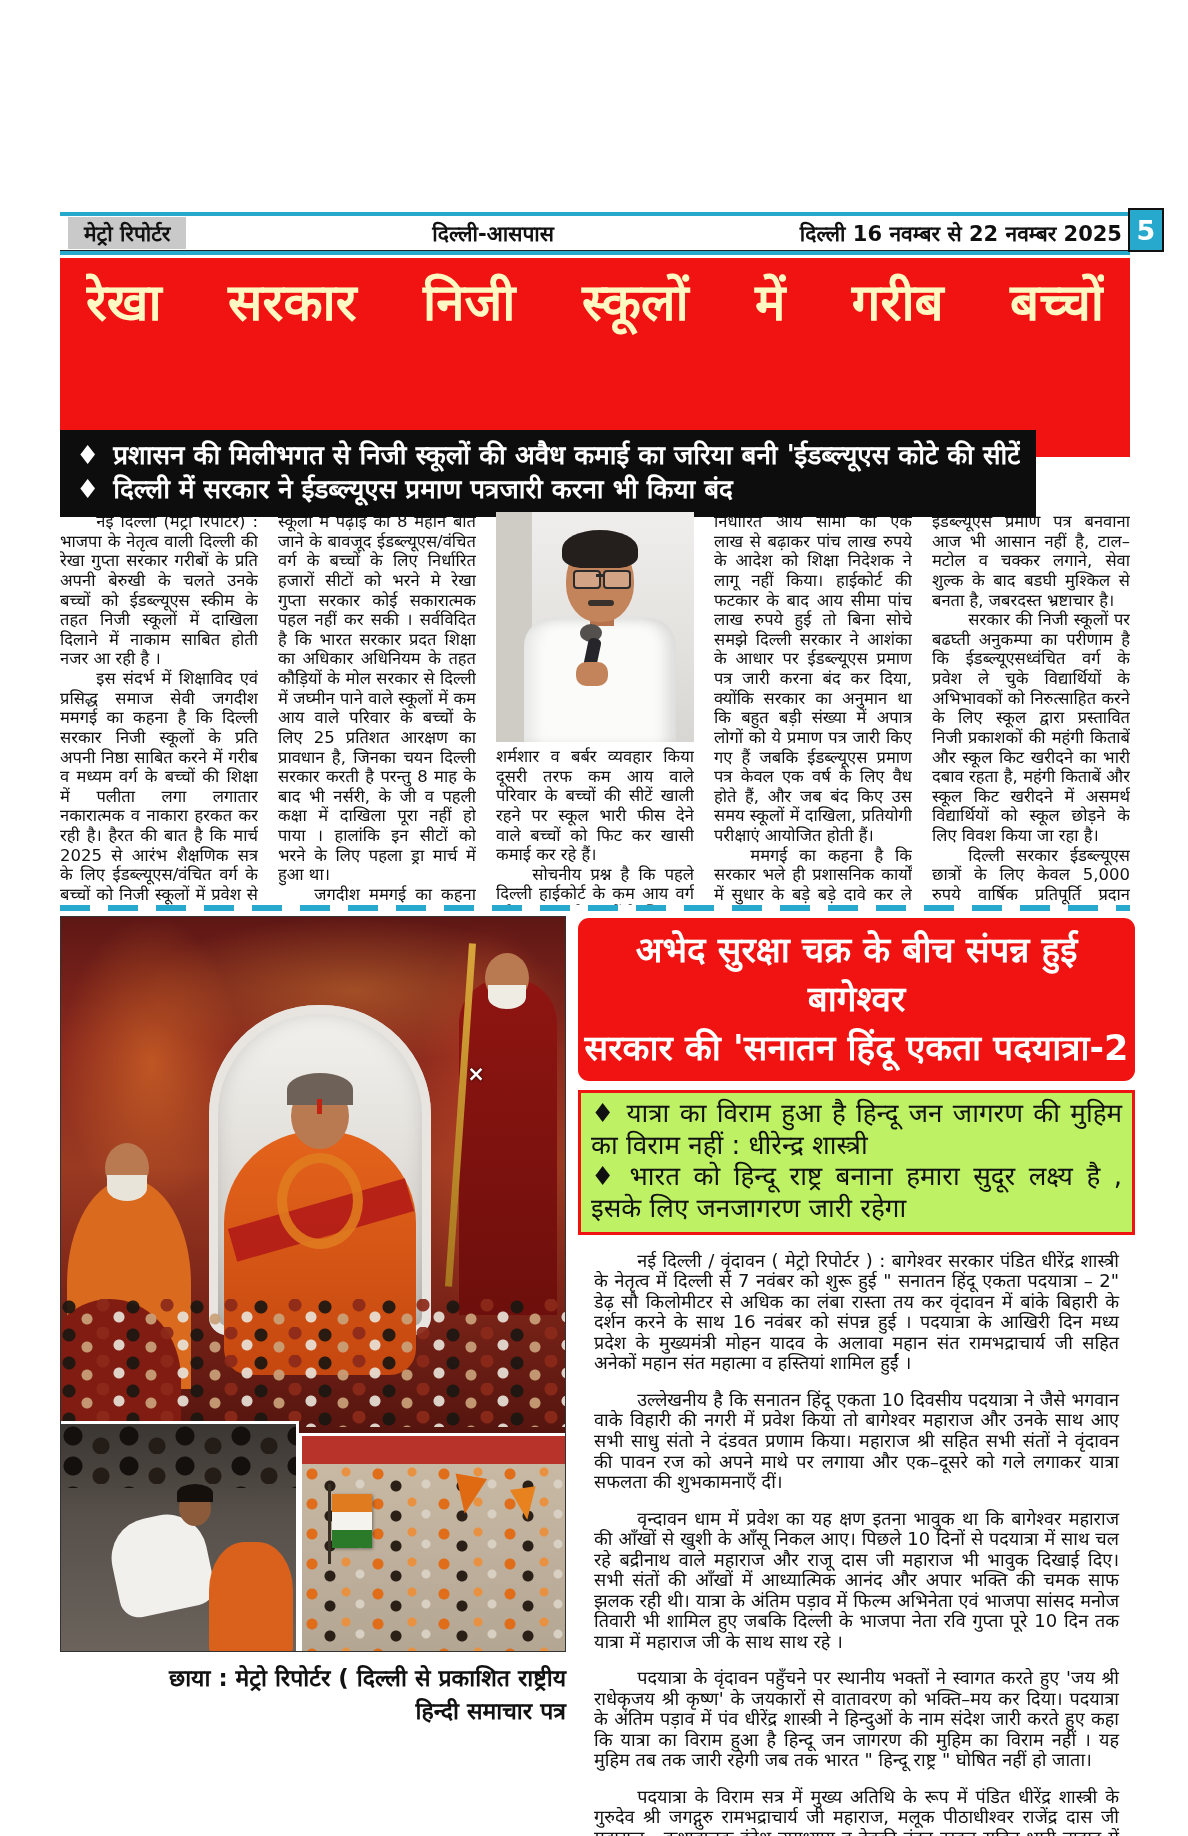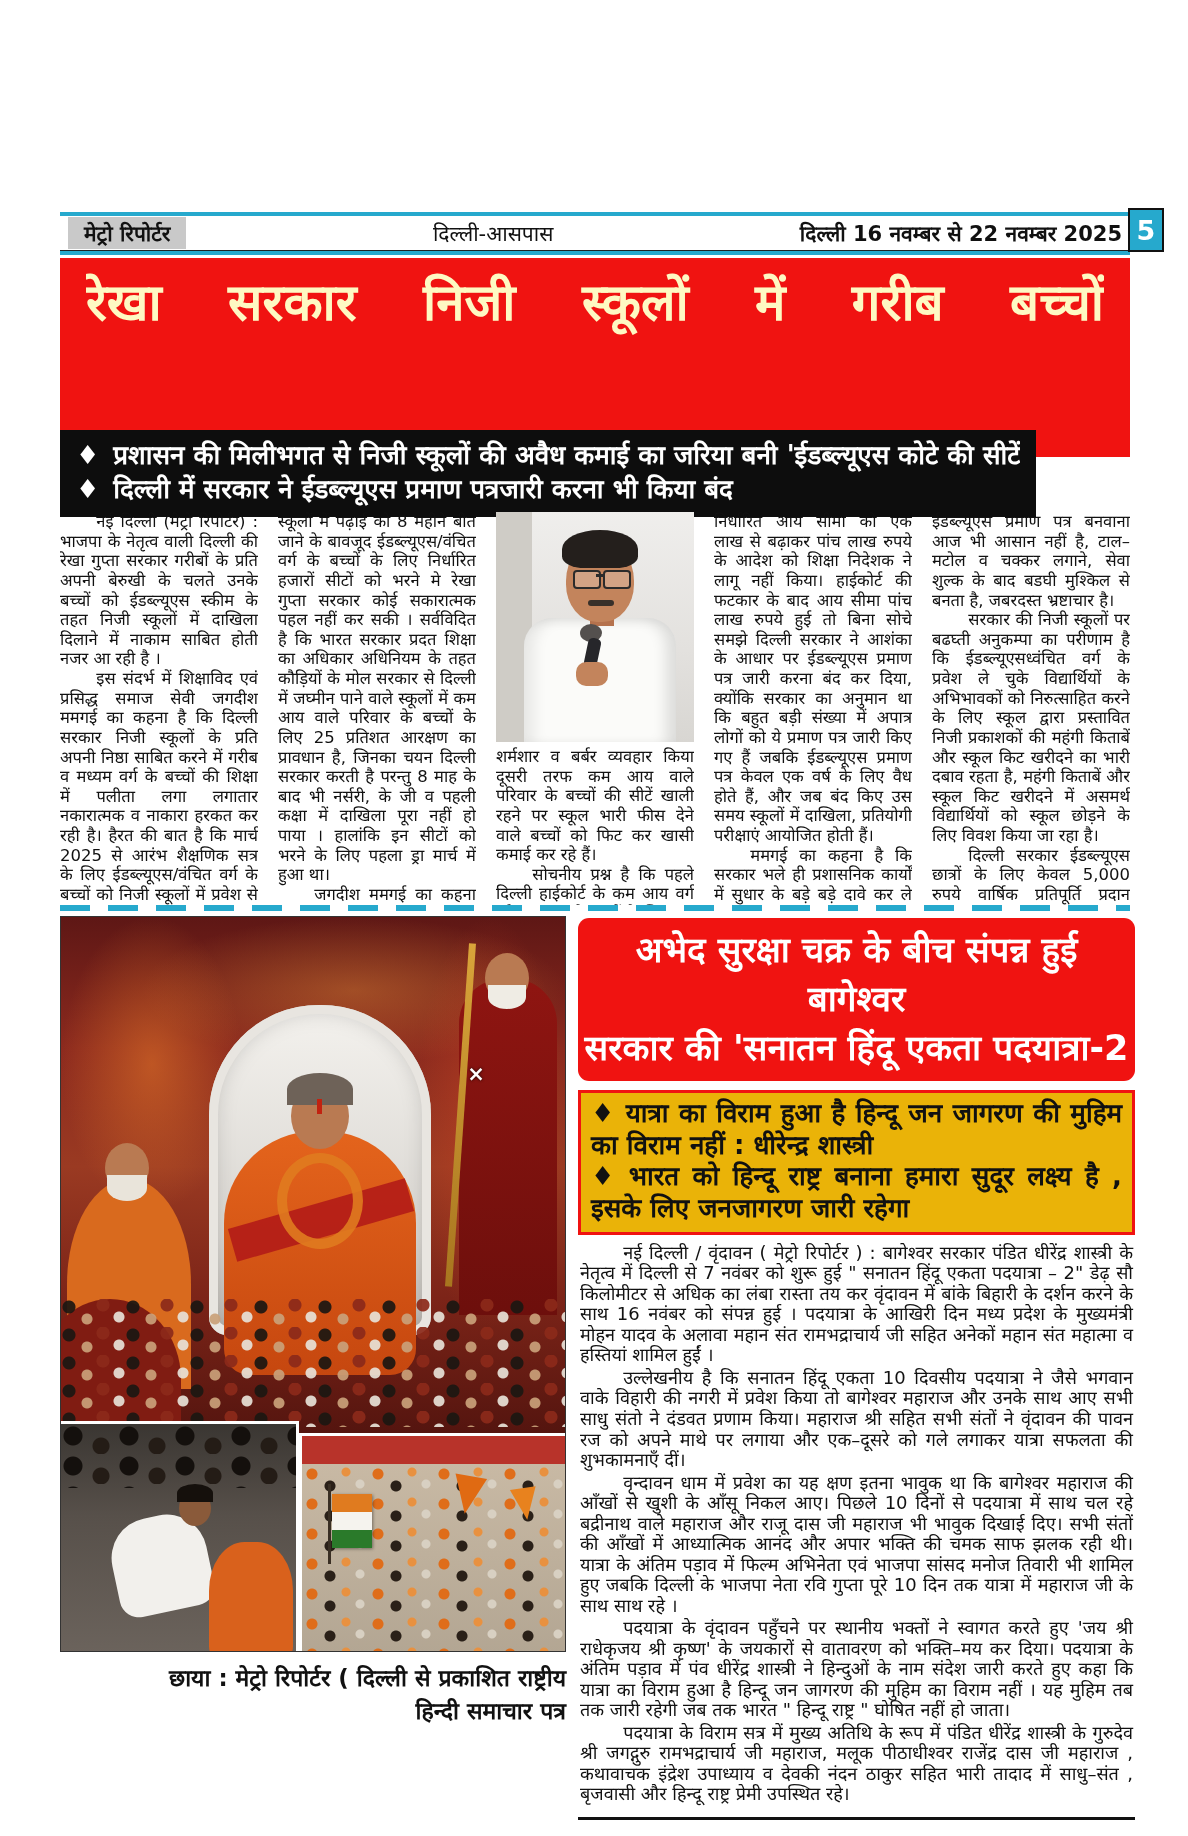--- a/index.html
+++ b/index.html
@@ -10,21 +10,21 @@
   html,body{margin:0;padding:0;background:#ffffff;}
   body{font-family:"DejaVu Sans",sans-serif;color:#111;}
   .page{position:relative;width:1188px;height:1836px;background:#fff;overflow:hidden;}
 
   
   .masthead{position:absolute;left:60px;top:212px;width:1070px;
     border-top:4px solid var(--cyan);border-bottom:4px solid var(--cyan);box-sizing:border-box;}
   .masthead-inner{display:flex;align-items:center;justify-content:space-between;
     height:34px;border-bottom:1px solid #222;padding:0 8px;}
   .paper-name{background:#c9c9c9;padding:2px 16px;font-weight:bold;font-size:21px;white-space:nowrap;}
-  .section-name{font-weight:normal;font-size:21px;white-space:nowrap;}
+  .section-name{font-weight:bold;font-size:21px;white-space:nowrap;}
   .date-line{font-weight:bold;font-size:21px;white-space:nowrap;}
   .pagenum{position:absolute;left:1128px;top:208px;width:36px;height:44px;background:var(--cyan);
     border:2px solid #111;color:#fff;font-size:27px;font-weight:bold;
     display:flex;align-items:center;justify-content:center;box-sizing:border-box;}
 
   
   .headline1{position:absolute;left:60px;top:258px;width:1070px;height:199px;background:var(--red);
     color:#fef9c3;font-weight:bold;font-size:51px;padding:6px 26px;box-sizing:border-box;overflow:hidden;}
   .hl-line{text-align:justify;text-align-last:justify;line-height:78px;height:78px;overflow:hidden;}
 
@@ -122,27 +122,27 @@
   .ir-pennant2{position:absolute;left:210px;top:52px;width:0;height:0;border-left:13px solid transparent;border-right:13px solid transparent;border-top:32px solid #e8821e;transform:rotate(-8deg);}
 
   
   .caption{position:absolute;left:60px;top:1662px;width:506px;text-align:right;font-weight:bold;
     font-size:23px;line-height:1.45;}
 
   
   .art2{position:absolute;left:578px;top:918px;width:557px;}
   .headline2{background:var(--red);color:#fff;text-align:center;font-weight:bold;font-size:35px;
     line-height:1.4;padding:8px 4px;box-sizing:border-box;border-radius:11px;}
-  .greybox{margin-top:9px;background:#eab308;border:3px solid var(--red);padding:5px 10px 7px;
-    font-size:26px;font-weight:bold;line-height:1.22;box-sizing:border-box;}
+  .greybox{margin-top:9px;background:#bef264;border:3px solid var(--red);padding:5px 10px 7px;
+    font-size:26px;font-weight:normal;line-height:1.22;box-sizing:border-box;}
   .greybox p{margin:0;text-align:justify;}
   .greybox .dm{margin-right:10px;}
   .body2{margin-top:8px;font-size:18px;line-height:1.14;text-align:justify;
     border-bottom:3px solid #111;padding-bottom:10px;}
-  .body2 p{margin:2px;text-indent:2.4em;}
+  .body2 p{margin:16px;text-indent:2.4em;}
 </style>
 </head>
 <body>
 
 <div class="page">
 
   <div class="masthead">
     <div class="masthead-inner">
       <span class="paper-name">मेट्रो रिपोर्टर</span>
       <span class="section-name">दिल्ली-आसपास</span>

